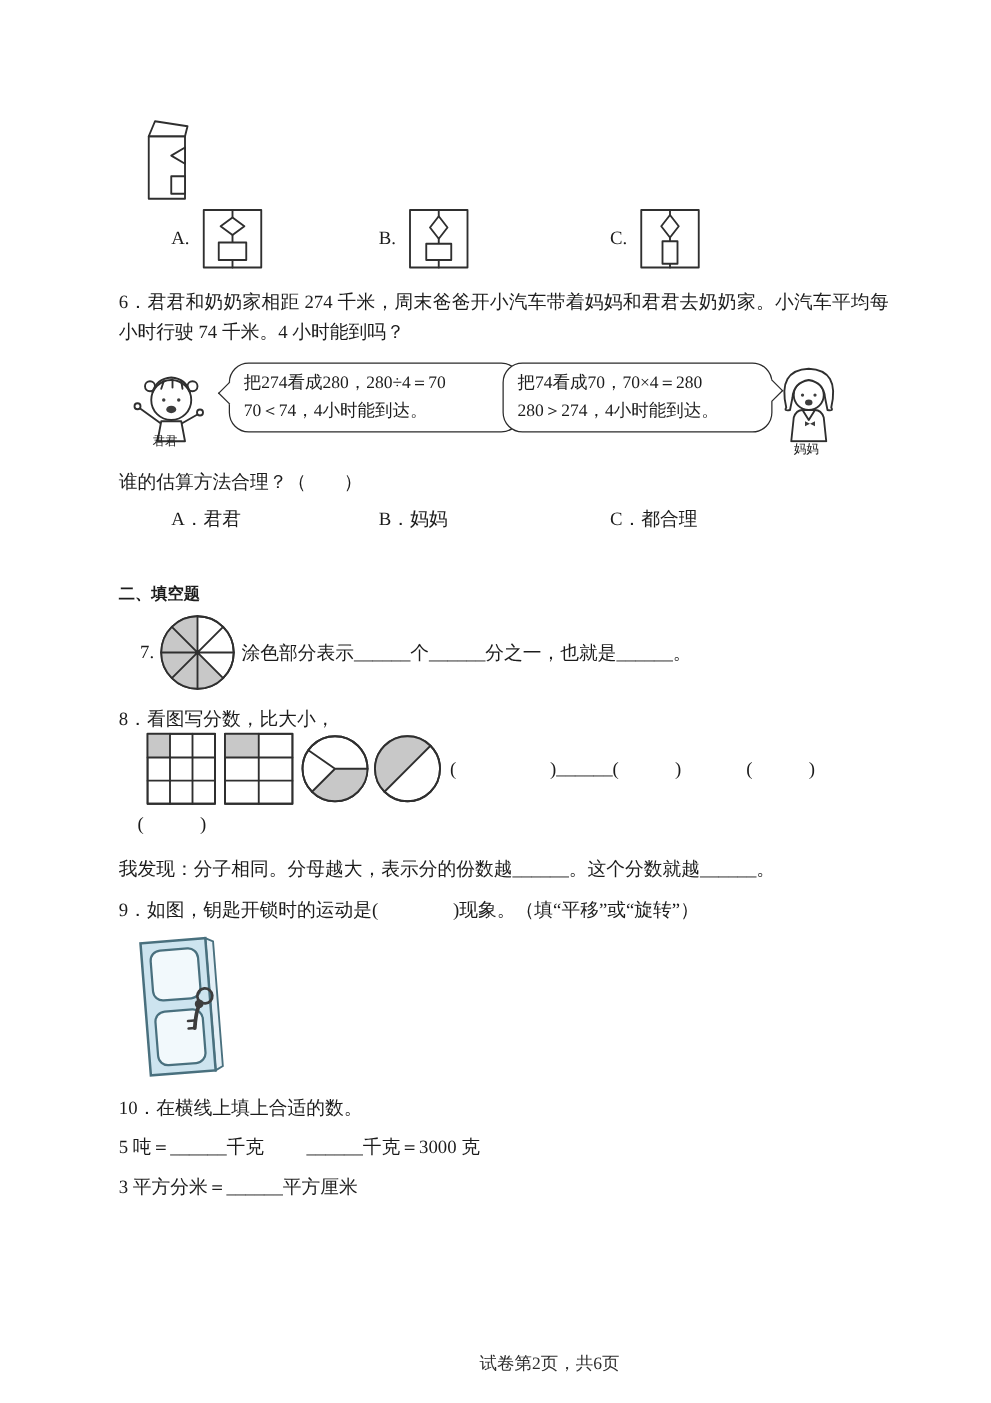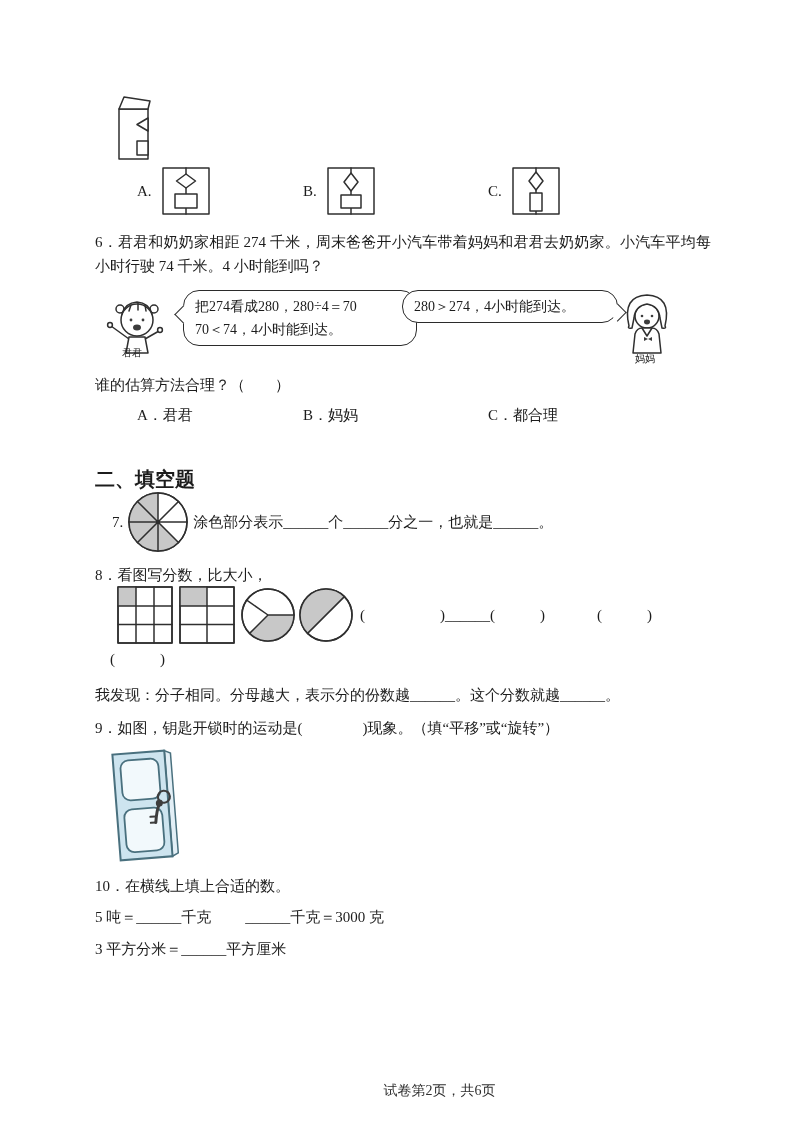--- a/index.html
+++ b/index.html
@@ -94,20 +94,21 @@
     <span class="abs name" style="left:27px;top:58px">君君</span>
 
     <div class="bubble" style="left:88px;top:2px;width:212px">
       <i class="tail tail-l"></i>
       <div>把274看成280，280÷4＝70</div>
       <div>70＜74，4小时能到达。</div>
     </div>
 
     <div class="bubble" style="left:307px;top:2px;width:194px">
       <i class="tail tail-r"></i>
+      <div>把74看成70，70×4＝280</div>
       <div>280＞274，4小时能到达。</div>
     </div>
 
     <svg class="abs" style="left:514px;top:0" width="76" height="66" viewBox="0 0 76 66">
       <circle class="fw" cx="38" cy="28" r="12"></circle>
       <path class="fw" d="M20,38 Q13,8 38,7 Q63,8 56,38 Q58,41 53,40 L51,30 Q50,18 38,16 Q26,18 25,30 L23,40 Q18,41 20,38 Z"></path>
       <circle class="dk" cx="33" cy="28" r="1.3"></circle>
       <circle class="dk" cx="43" cy="28" r="1.3"></circle>
       <ellipse class="dk" cx="38" cy="34" rx="3" ry="2.4"></ellipse>
       <path class="fw" d="M24,65 L26,46 Q28,40 33,40 L43,40 Q48,40 50,46 L52,65 Z"></path>
@@ -115,21 +116,21 @@
       <path class="dk" d="M35,49 L39,51 L35,53 Z M43,49 L39,51 L43,53 Z"></path>
     </svg>
     <span class="abs name" style="left:540px;top:64px">妈妈</span>
   </div>
 
   <div class="abs txt" style="left:95px;top:376px">谁的估算方法合理？（　　）</div>
   <span class="abs" style="left:137px;top:406px">A．君君</span>
   <span class="abs" style="left:303px;top:406px">B．妈妈</span>
   <span class="abs" style="left:488px;top:406px">C．都合理</span>
 
-  <div class="abs bold" style="left:95px;top:466px;font-size:20px">二、填空题</div>
+  <div class="abs bold" style="left:95px;top:466px;font-size:13px">二、填空题</div>
 
   <div class="abs row" style="left:112px;top:490px;gap:3px">
     <span>7.</span>
     <svg width="64" height="64" viewBox="0 0 64 64">
       <circle class="fw" cx="32" cy="32" r="29"></circle>
       <path class="fs" d="M32,32 L32,3 A29,29 0 1 0 52.5,52.5 Z"></path>
       <path class="ln" d="M32,3 L32,61 M3,32 L61,32 M11.5,11.5 L52.5,52.5 M52.5,11.5 L11.5,52.5"></path>
       <circle class="ln" cx="32" cy="32" r="29"></circle>
     </svg>
     <span class="txt">涂色部分表示______个______分之一，也就是______。</span>

